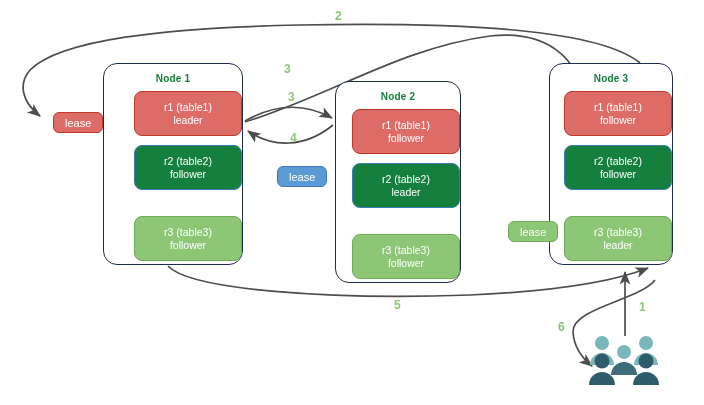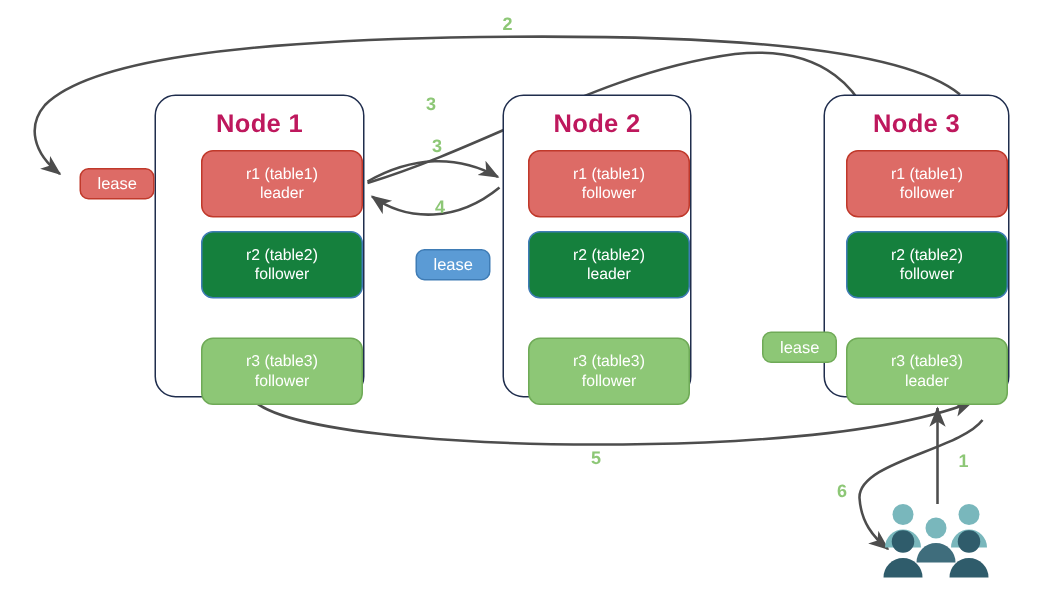--- a/index.html
+++ b/index.html
@@ -30,23 +30,23 @@
   .node {
     position: absolute;
     box-sizing: border-box;
     background: #ffffff;
     border: 1.6px solid #1f2d4d;
     border-radius: 14px;
     z-index: 3;
   }
   .node-title {
     text-align: center;
-    font-size: 17px;
+    font-size: 10px;
     font-weight: bold;
-    color: #be185d;
+    color: #15803d;
     margin-top: 9px;
     margin-bottom: 7px;
     letter-spacing: .2px;
   }
   .replicas {
     display: flex;
     flex-direction: column;
     align-items: flex-end;
     gap: 9px;
   }
@@ -148,21 +148,21 @@
         <span>r2 (table2)</span>
         <span>follower</span>
       </div>
       <div class="replica green">
         <span>r3 (table3)</span>
         <span>follower</span>
       </div>
     </div>
   </div>
 
-  <div class="node" id="node-2" style="left:335px; top:63px; width:126px; height:202px;">
+  <div class="node" id="node-2" style="left:335px; top:81px; width:126px; height:202px;">
     <div class="node-title">Node 2</div>
     <div class="replicas">
       <div class="replica red">
         <span>r1 (table1)</span>
         <span>follower</span>
       </div>
       <div class="replica blue">
         <span>r2 (table2)</span>
         <span>leader</span>
       </div>

